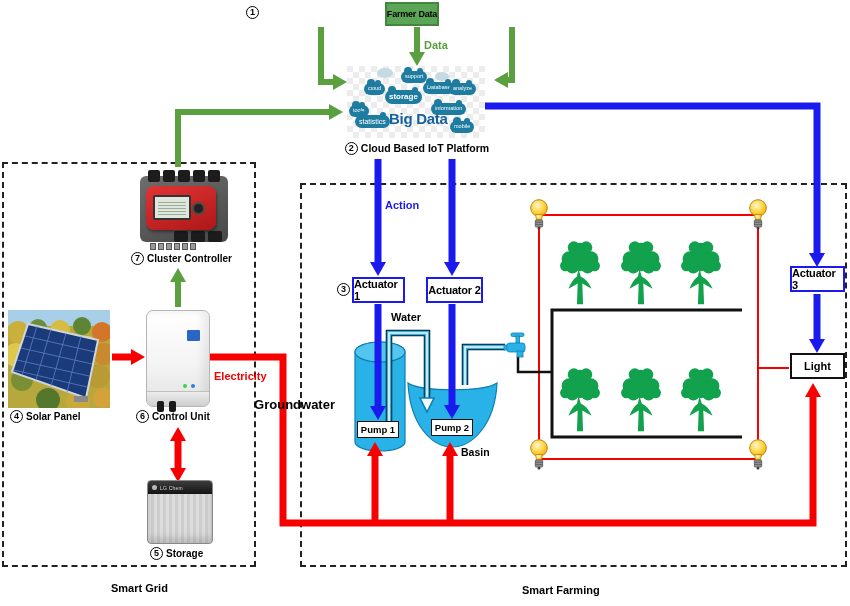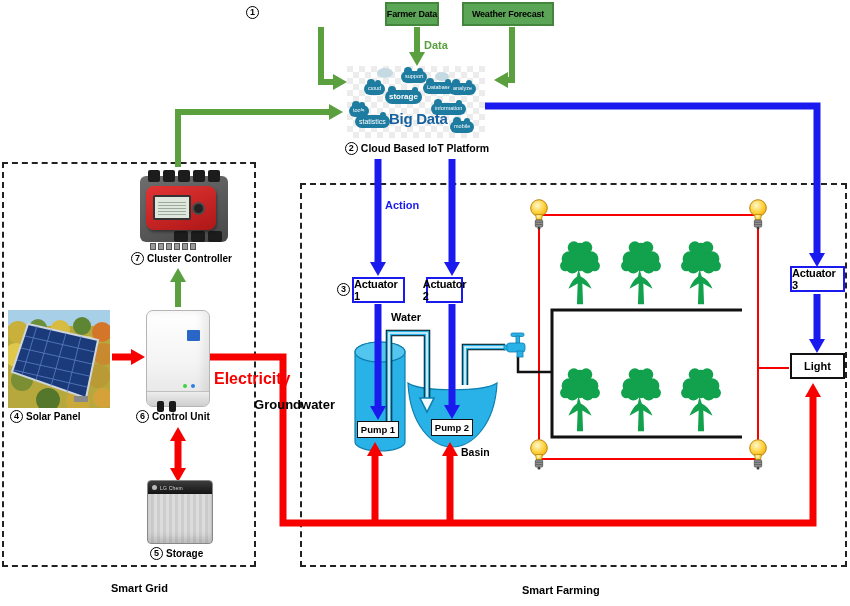--- a/index.html
+++ b/index.html
@@ -192,21 +192,20 @@
       <path d="M112,357 H131" marker-end="url(#mr)"></path>
       <path d="M210,357 H283 V523 H813 V397" marker-end="url(#mr)"></path>
       <path d="M375,523 V456" marker-end="url(#mr)"></path>
       <path d="M450,523 V456" marker-end="url(#mr)"></path>
       <path d="M178,441 V468" marker-start="url(#mrs)" marker-end="url(#mr)"></path>
     </g>
   </svg>
 
   <span class="circ abs" style="left:246px;top:6px;">1</span>
   <div class="gbox" style="left:385px;top:2px;width:54px;">Farmer Data</div>
-  <div class="gbox" style="left:462px;top:2px;width:92px;">Weather Forecast</div>
   <div class="lbl" style="left:424px;top:39px;color:#5aa03f;">Data</div>
 
   <div class="bigdata">
     <span class="blob" style="left:30px;top:2px;width:16px;height:10px;"></span>
     <span class="blob" style="left:88px;top:6px;width:14px;height:9px;"></span>
     <span class="cloud" style="left:54px;top:5px;">support</span>
     <span class="cloud" style="left:17px;top:17px;">cloud</span>
     <span class="cloud" style="left:76px;top:16px;">Database</span>
     <span class="cloud" style="left:38px;top:24px;font-size:8px;font-weight:bold;">storage</span>
     <span class="cloud" style="left:102px;top:17px;">analyze</span>
@@ -217,30 +216,30 @@
     <span class="bd-title">Big Data</span>
   </div>
   <div class="caplabel" style="left:337px;top:142px;width:160px;justify-content:center;font-size:10.5px;">
     <span class="circ">2</span>
     <span>Cloud Based IoT Platform</span>
   </div>
   <div class="lbl" style="left:385px;top:199px;color:#1a1aee;">Action</div>
 
   <span class="circ abs" style="left:337px;top:283px;">3</span>
   <div class="actuator" style="left:352px;top:277px;width:53px;height:26px;">Actuator 1</div>
-  <div class="actuator" style="left:426px;top:277px;width:37px;height:26px;">Actuator 2</div>
+  <div class="actuator" style="left:426px;top:277px;width:57px;height:26px;">Actuator 2</div>
   <div class="actuator" style="left:790px;top:266px;width:55px;height:26px;">Actuator 3</div>
   <div class="lightbox" style="left:790px;top:353px;width:55px;height:26px;">Light</div>
 
   <div class="pump" style="left:357px;top:421px;width:42px;height:17px;">Pump 1</div>
   <div class="pump" style="left:431px;top:419px;width:42px;height:17px;">Pump 2</div>
   <div class="lbl" style="right:515px;top:398px;font-size:13px;">Groundwater</div>
   <div class="lbl" style="left:391px;top:311px;font-size:11px;">Water</div>
   <div class="lbl" style="left:461px;top:447px;font-size:10.5px;">Basin</div>
-  <div class="lbl" style="left:214px;top:370px;color:#f60000;font-size:16px;">Electricity</div>
+  <div class="lbl" style="left:214px;top:370px;color:#f60000;font-size:11px;">Electricity</div>
 
   <div class="cluster">
     <div class="cl-base"></div>
     <div class="cl-blocks" style="top:0;left:10px;right:10px;height:12px;">
       <div class="cl-block"></div>
         <div class="cl-block"></div>
         <div class="cl-block"></div>
       <div class="cl-block"></div>
         <div class="cl-block"></div>
     </div>

